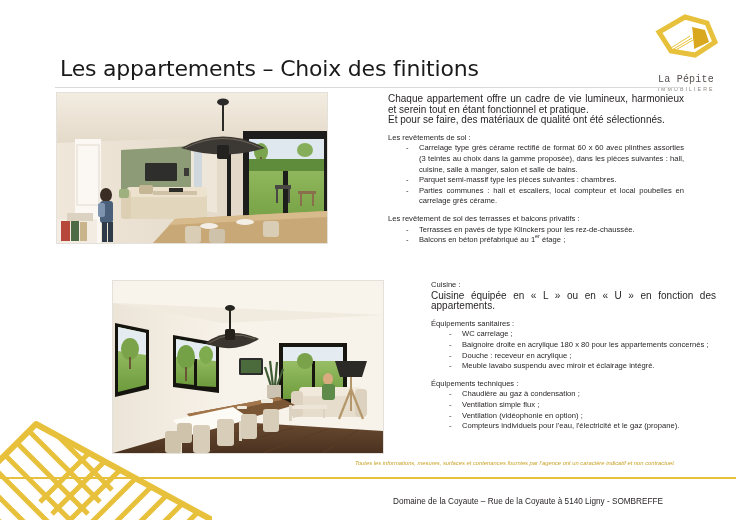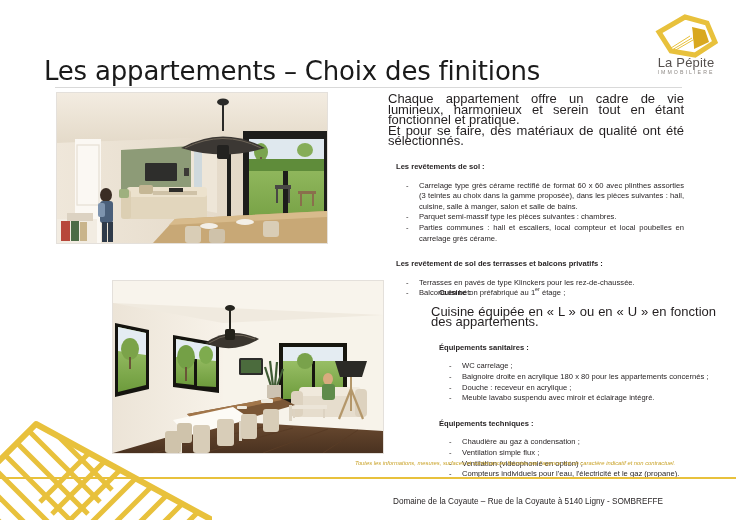--- a/index.html
+++ b/index.html
@@ -10,54 +10,54 @@
     overflow:hidden;
     position:relative;
     color:#231f20;
   }
   .page{position:absolute;inset:0;}
 
   
   .logo{position:absolute;left:645px;top:14px;width:82px;height:66px;text-align:center;}
   .logo-mark{width:82px;height:44px;display:block;}
   .logo-name{
-    font-family:Liberation Sans, sans-serif;
-    font-size:13px;color:#55504e;letter-spacing:.2px;line-height:10px;margin-top:0;
+    font-family:Liberation Mono, monospace;
+    font-size:10px;color:#55504e;letter-spacing:.2px;line-height:10px;margin-top:17px;
   }
   .logo-sub{
     font-size:5.2px;color:#8d8884;letter-spacing:2.1px;line-height:7px;margin-top:1px;
   }
 
   
   .title{
-    position:absolute;left:44px;top:56px;
+    position:absolute;left:60px;top:56px;
     font-family:"DejaVu Sans", sans-serif;
-    font-size:26px;font-weight:400;color:#1a1a1a;letter-spacing:-.2px;
+    font-size:22px;font-weight:400;color:#1a1a1a;letter-spacing:-.2px;
     white-space:nowrap;
   }
   .title-rule{
     position:absolute;left:55px;top:87px;width:627px;height:1px;background:#d9d9d9;
   }
 
   
   .photo{position:absolute;overflow:hidden;background:#cfc9c1;}
   .photo-top{left:57px;top:93px;width:270px;height:150px;box-shadow:0 0 0 1px #e4e0db;}
   .photo-bot{left:113px;top:281px;width:270px;height:172px;box-shadow:0 0 0 1px #e4e0db;}
   .photo svg{display:block;width:100%;height:100%;}
 
   
   .col-a{position:absolute;left:388px;top:94px;width:296px;}
   .col-b{position:absolute;left:431px;top:280px;width:285px;}
   .para{
     font-family:"Liberation Sans", sans-serif;
-    font-size:13px;line-height:10.6px;color:#231f20;
+    font-size:10px;line-height:10.6px;color:#231f20;
     text-align:justify;margin:0;
   }
   .head{
-    font-size:7.6px;line-height:10.6px;font-weight:bold;color:#231f20;margin:8px;
+    font-size:7.6px;line-height:10.6px;font-weight:normal;color:#231f20;margin:0;
   }
   .gap{height:7px;}
   ul.bullets{list-style:none;margin:0;padding:0;}
   ul.bullets li{
     position:relative;
     padding-left:31px;
     font-size:7.6px;line-height:10.6px;color:#231f20;
     text-align:justify;
     margin:0;
   }

